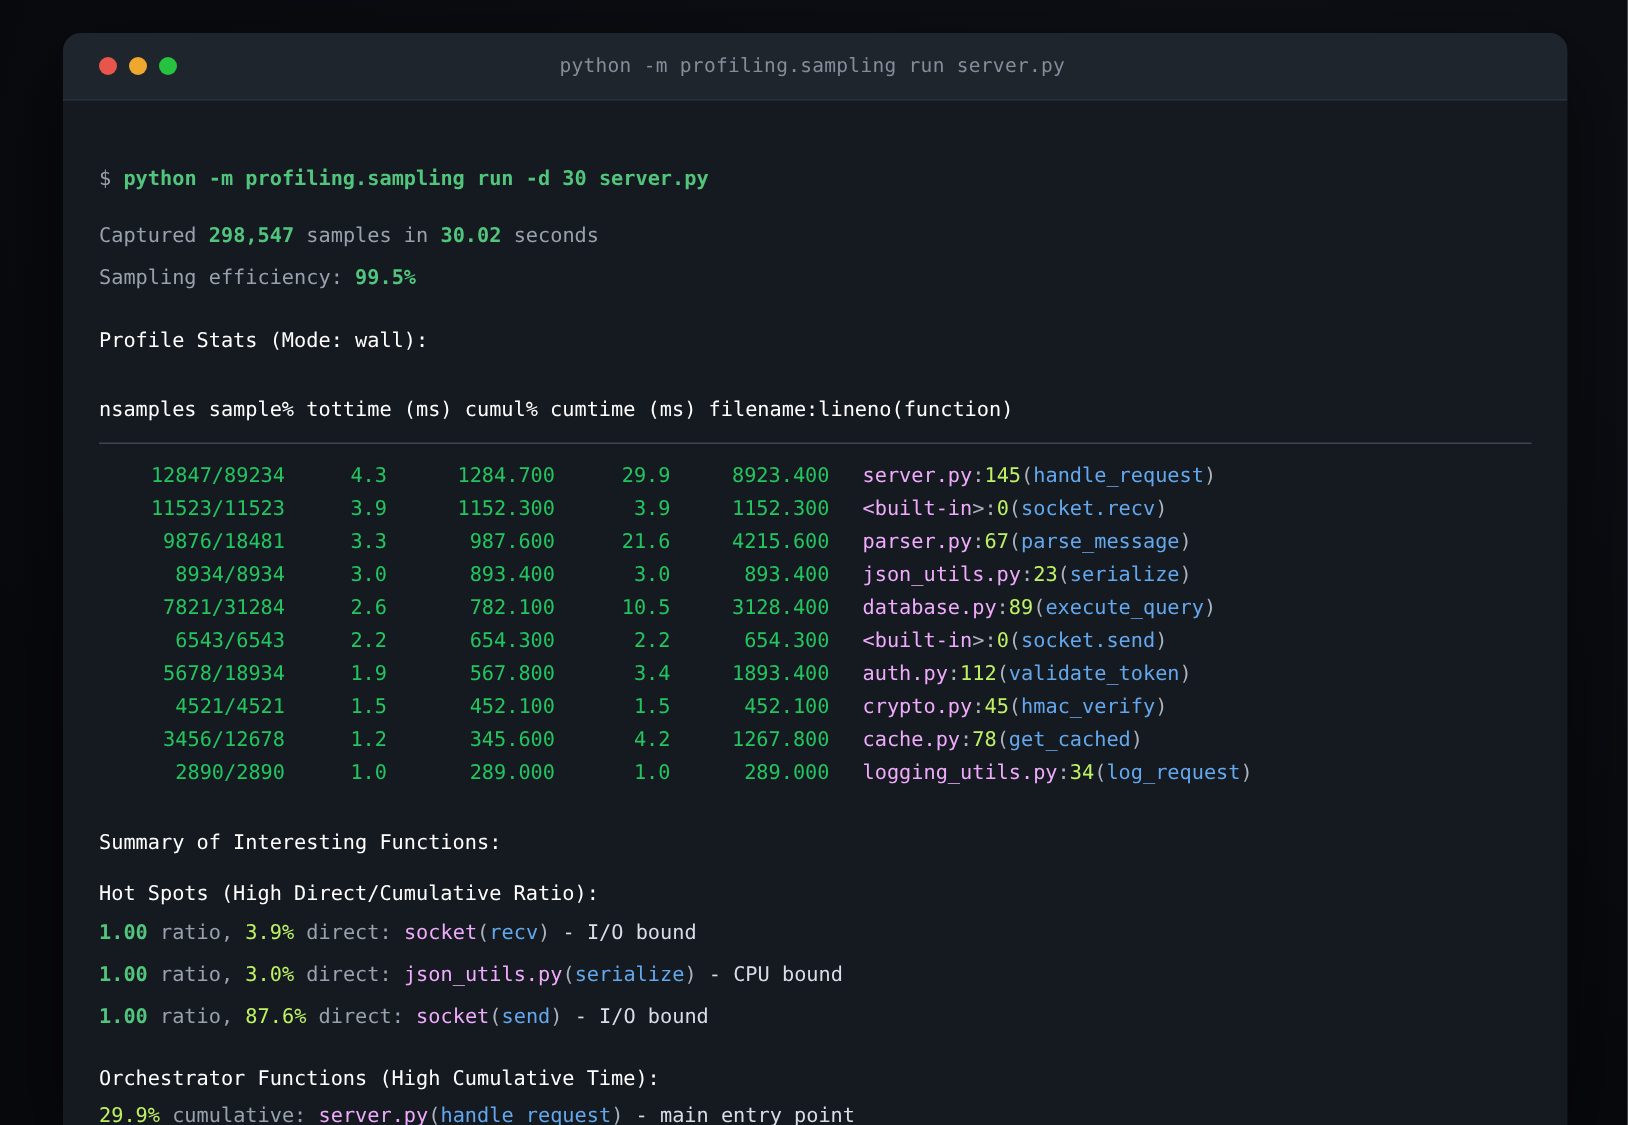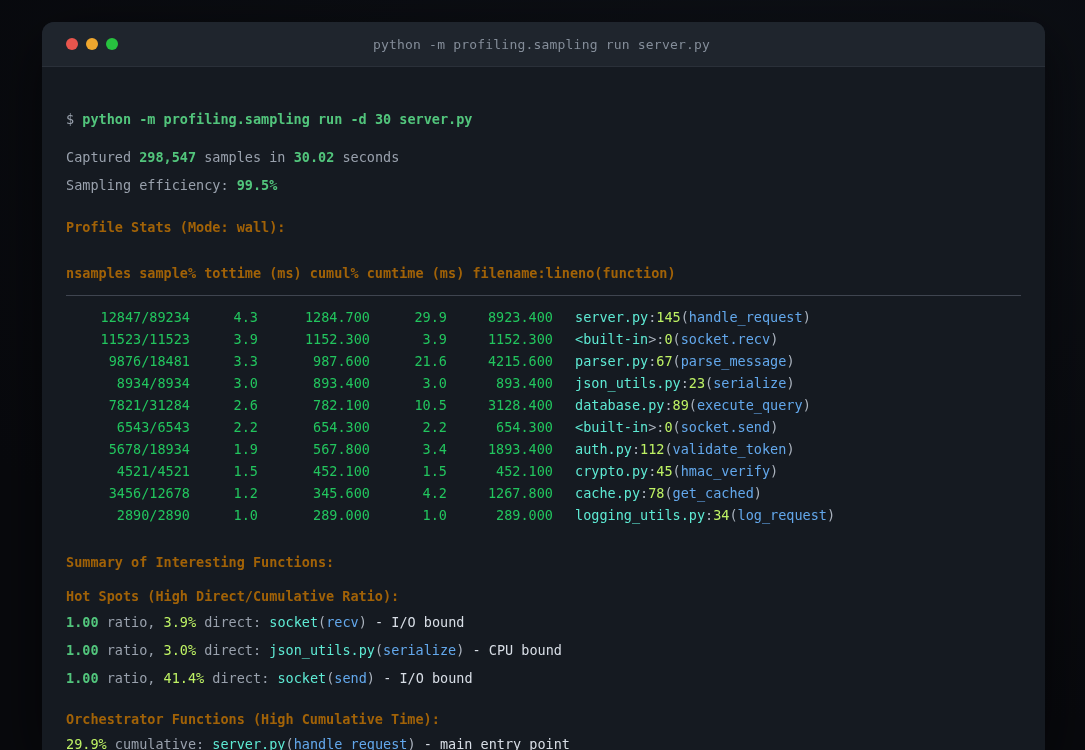--- a/index.html
+++ b/index.html
@@ -41,25 +41,25 @@
     padding: 17px 24px 0 24px;
     font-size: 13.5px;
     line-height: 22px;
     color: #99a1ad;
   }
   .line { white-space: nowrap; margin-top: 24px; }
   .gray   { color: #99a1ad; }
   .lg     { color: #aab2bd; }
   .white  { color: #d8dee6; }
   .num    { color: #22c55e; }
-  .green  { color: #5eead4; }
+  .green  { color: #f0abfc; }
   .greenb { color: #52c57c; font-weight: bold; }
   .orange { color: #bef264; margin-top: 19px; }
   .blue   { color: #63a8ec; }
-  .heading { color: #a16207; font-weight: bold; }
+  .heading { color: #ffffff; font-weight: normal; }
   .mt16 { margin-top: 16px; }
   .mt6  { margin-top: 6px; }
   .mt20 { margin-top: 20px; }
   .mt25 { margin-top: 25px; }
   .mt12 { margin-top: 12px; }
   .mt4  { margin-top: 4px; }
   .mt19 { margin-top: 19px; }
   .mt3  { margin-top: 3px; }
   .rule {
     height: 1px;
@@ -198,21 +198,21 @@
 </div>
 
     <div class="line mt25 heading">Summary of Interesting Functions:</div>
 
     <div class="line mt12 heading">Hot Spots (High Direct/Cumulative Ratio):</div>
     <div class="mt4">
   <div class="line hs-item"><span class="greenb">1.00</span> <span class="gray">ratio,</span> <span class="orange">3.9%</span> <span class="gray">direct:</span> <span class="green">socket</span><span class="lg">(</span><span class="blue">recv</span><span class="lg">)</span> <span class="white">- I/O bound</span></div>
 
   <div class="line hs-item"><span class="greenb">1.00</span> <span class="gray">ratio,</span> <span class="orange">3.0%</span> <span class="gray">direct:</span> <span class="green">json_utils.py</span><span class="lg">(</span><span class="blue">serialize</span><span class="lg">)</span> <span class="white">- CPU bound</span></div>
 
-  <div class="line hs-item"><span class="greenb">1.00</span> <span class="gray">ratio,</span> <span class="orange">41.4%</span> <span class="gray">direct:</span> <span class="green">socket</span><span class="lg">(</span><span class="blue">send</span><span class="lg">)</span> <span class="white">- I/O bound</span></div>
+  <div class="line hs-item"><span class="greenb">1.00</span> <span class="gray">ratio,</span> <span class="orange">87.6%</span> <span class="gray">direct:</span> <span class="green">socket</span><span class="lg">(</span><span class="blue">send</span><span class="lg">)</span> <span class="white">- I/O bound</span></div>
 </div>
 
     <div class="line mt19 heading">Orchestrator Functions (High Cumulative Time):</div>
     <div class="mt3">
   <div class="line orch-item"><span class="orange">29.9%</span> <span class="gray">cumulative:</span> <span class="green">server.py</span><span class="lg">(</span><span class="blue">handle_request</span><span class="lg">)</span> <span class="white">- main entry point</span></div>
 
   <div class="line orch-item"><span class="orange">14.1%</span> <span class="gray">cumulative:</span> <span class="green">parser.py</span><span class="lg">(</span><span class="blue">parse_message</span><span class="lg">)</span> <span class="white">- message parsing</span></div>
 </div>
 
   </div>

